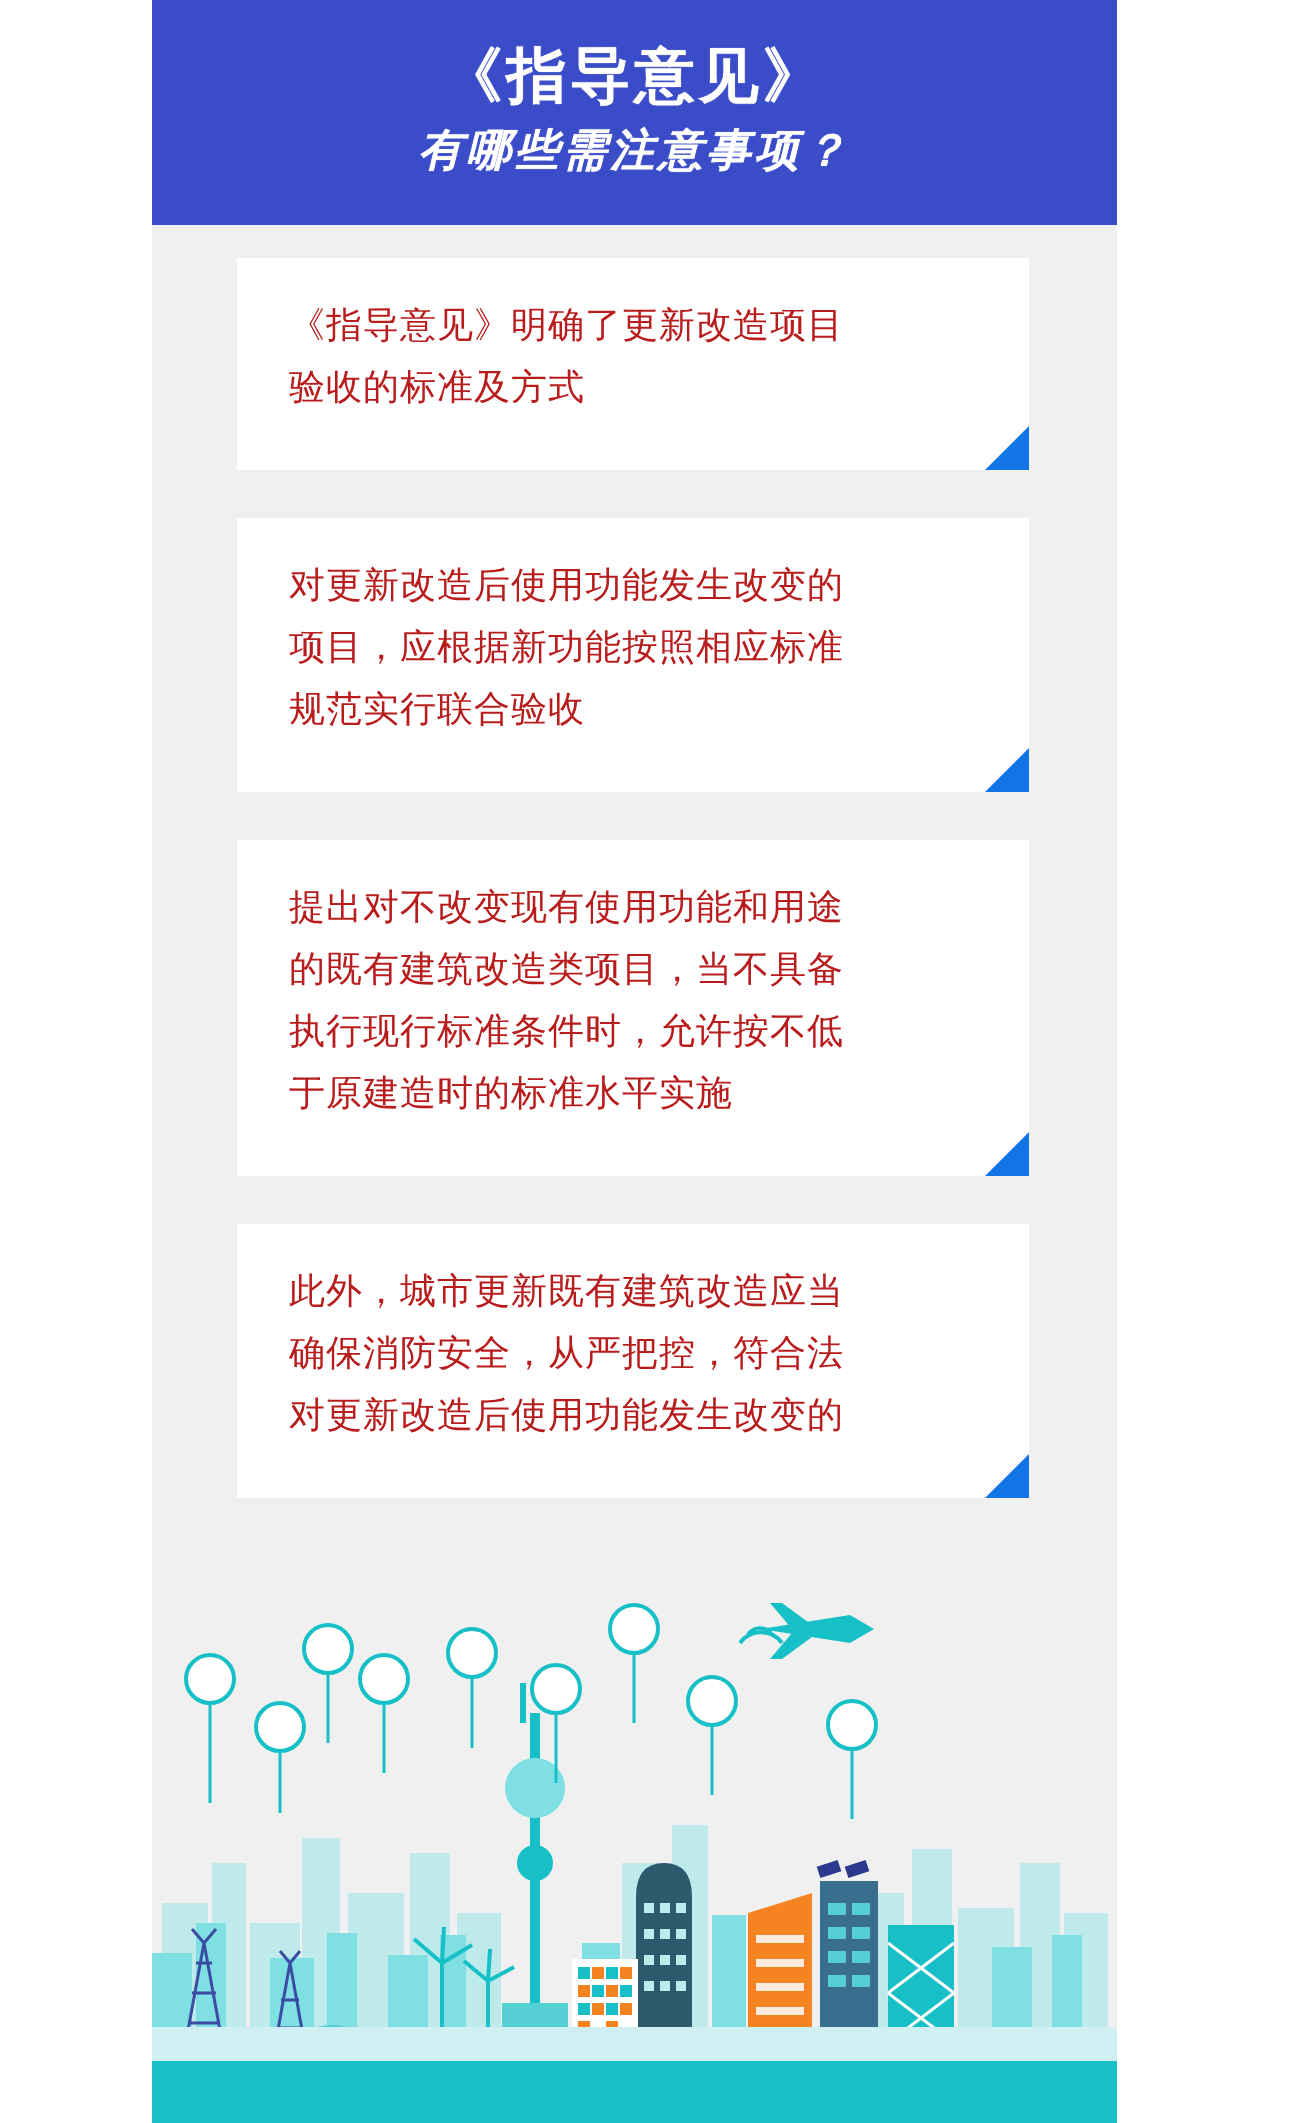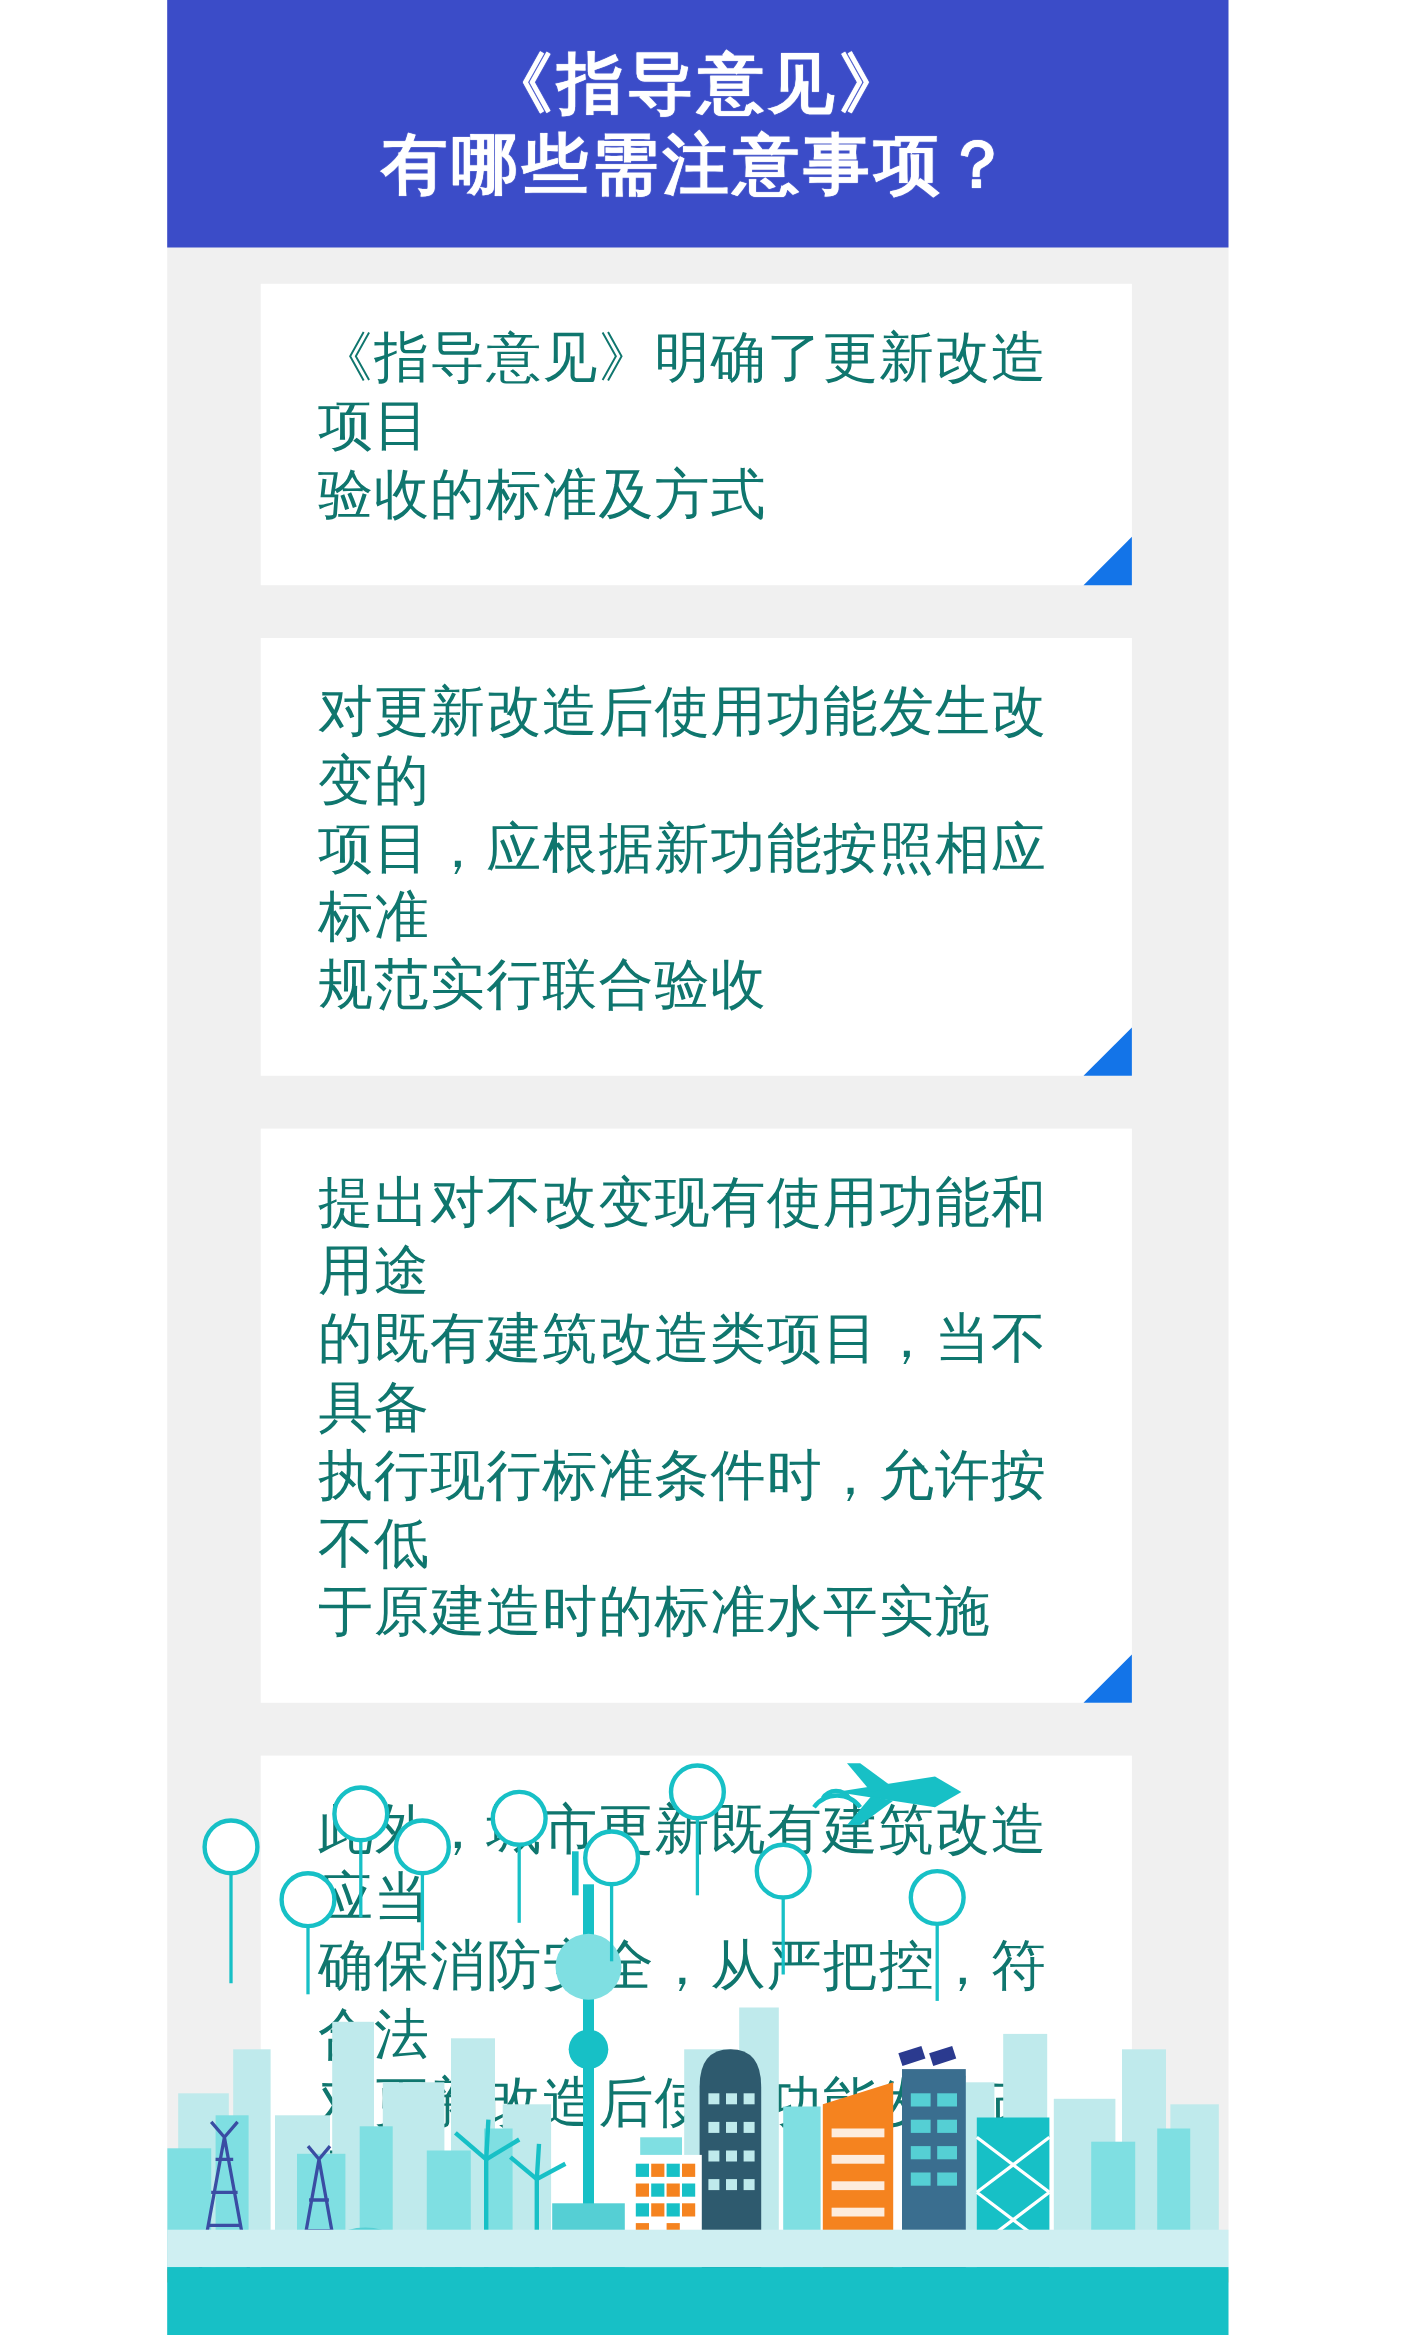--- a/index.html
+++ b/index.html
@@ -42,42 +42,43 @@
     font-weight:bold;
     letter-spacing:4px;
     text-align:center;
     text-shadow:0 0 1px #ffffff;
   }
   .header-line.l1{
     font-size:60px;
     line-height:74px;
   }
   .header-line.l2{
-    font-size:60px;
+    font-size:44px;
     line-height:74px;
+    font-style:italic;
   }
   
   .cards{
     position:absolute;
     left:0;
     top:258px;
     width:965px;
   }
   .card{
     position:relative;
     margin:0 0 48px 85px;
     width:792px;
     background:#ffffff;
     box-sizing:border-box;
     padding:36px 50px 52px 52px;
   }
   .card-text{
-    font-size:50px;
+    font-size:36px;
     line-height:62px;
-    color:#0f766e;
+    color:#b91c1c;
     letter-spacing:1px;
     white-space:pre-wrap;
   }
   .card .corner{
     position:absolute;
     right:0;
     bottom:0;
     width:0;
     height:0;
     border-left:44px solid transparent;

